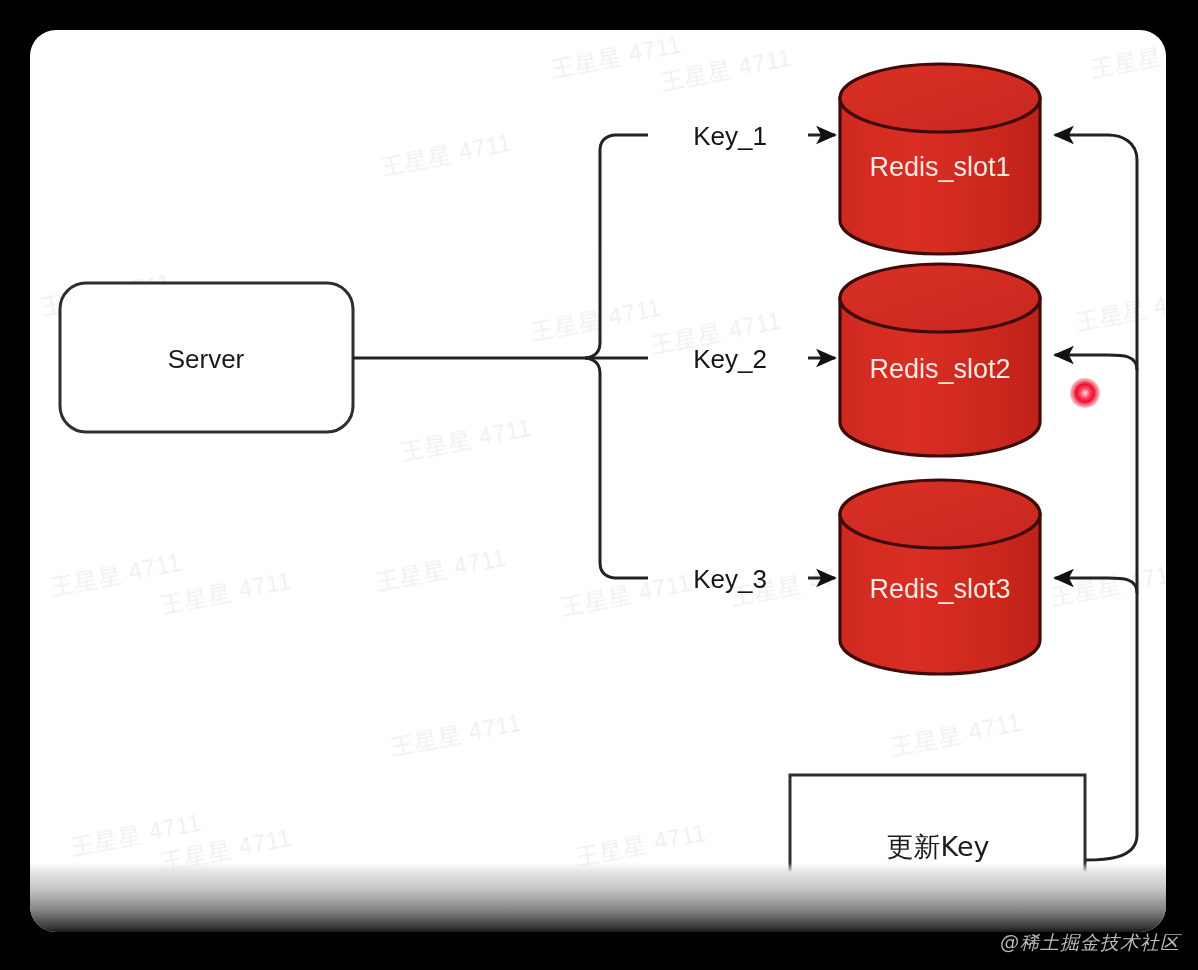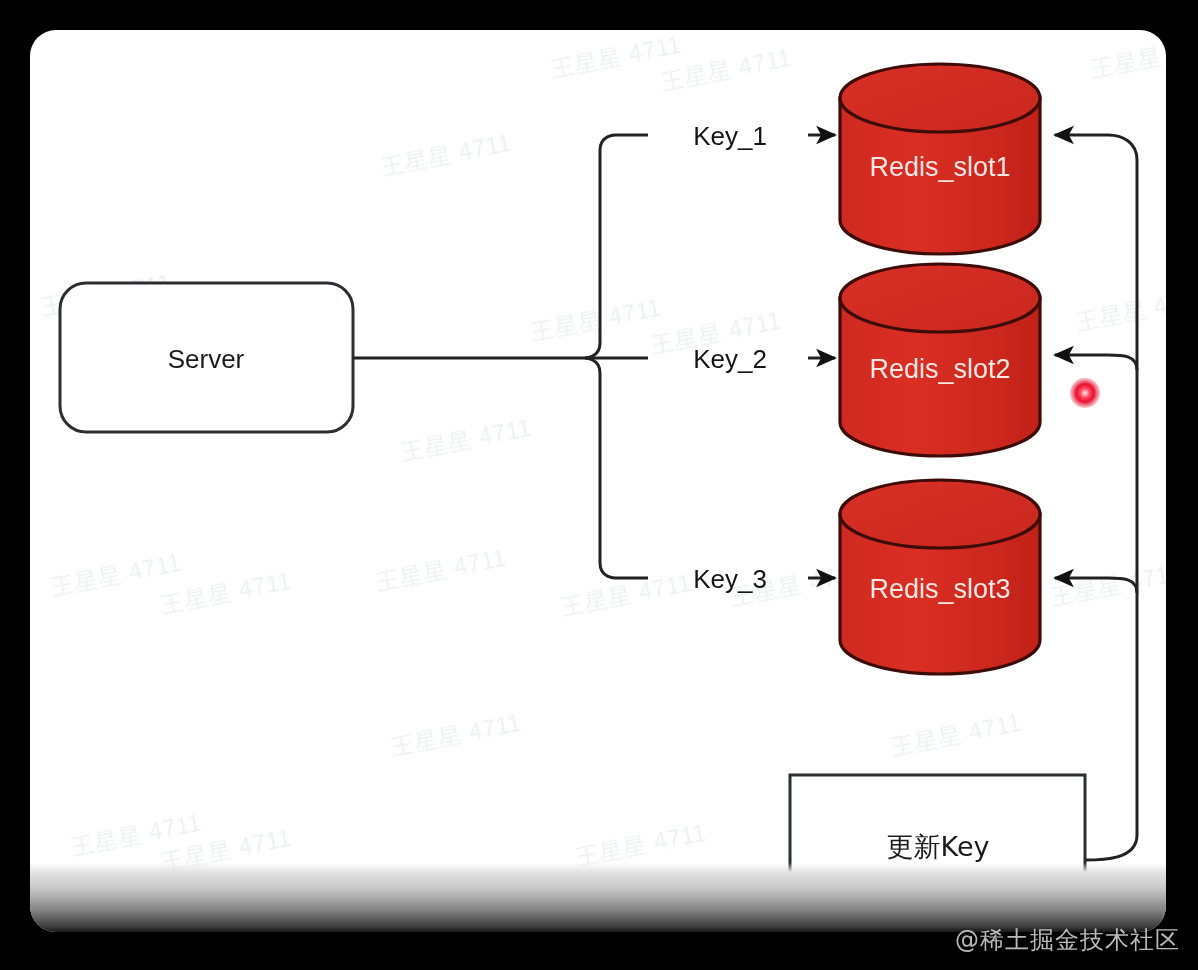--- a/index.html
+++ b/index.html
@@ -106,24 +106,25 @@
        rgba(235,30,60,0.45) 62%, rgba(235,30,60,0.08) 82%,
        rgba(235,30,60,0) 100%);
     pointer-events: none;
   }
   
   #corner-wm {
     position: absolute;
     right: 18px;
     bottom: 14px;
     color: #c9c9c9;
-    font-size: 24px;
+    font-size: 19px;
     font-family: "DejaVu Sans", sans-serif;
     letter-spacing: 1px;
     opacity: 0.92;
+    font-style: italic;
   }
 </style>
 </head>
 <body>
 
 <div id="stage">
 
   <div id="card">
 
     <div id="wm-layer">

